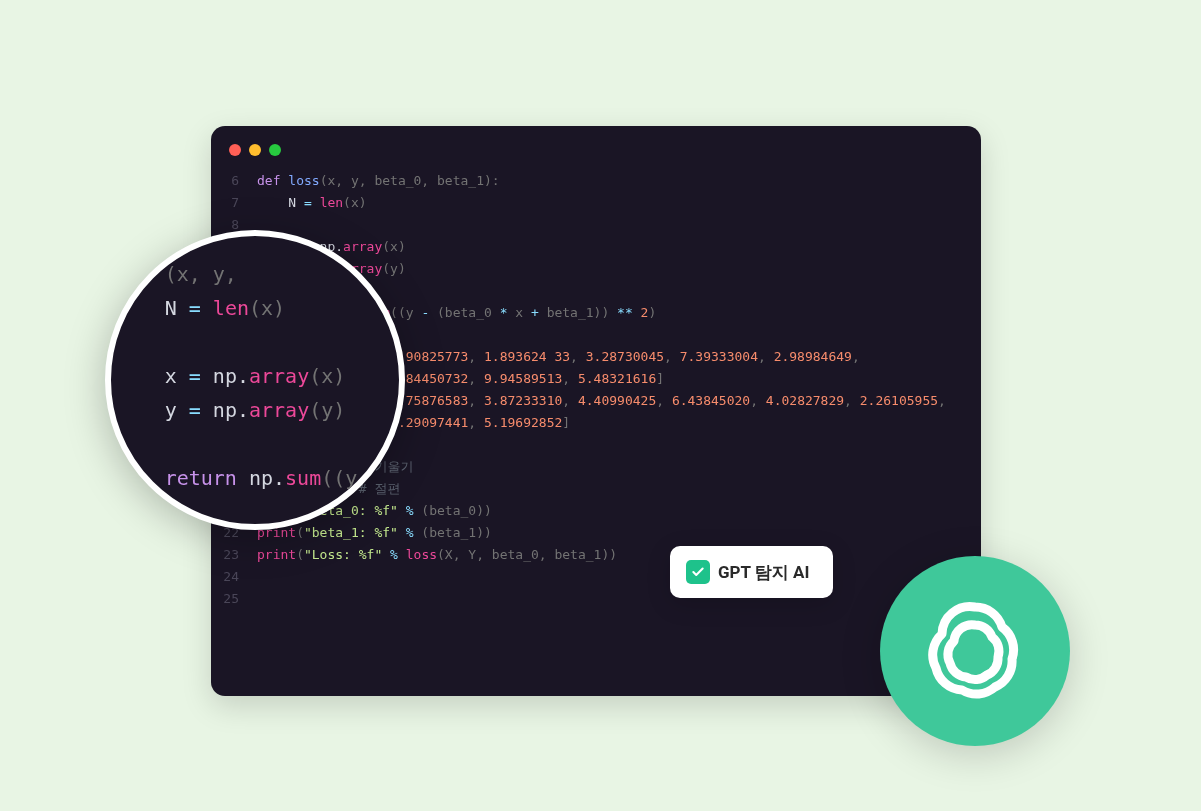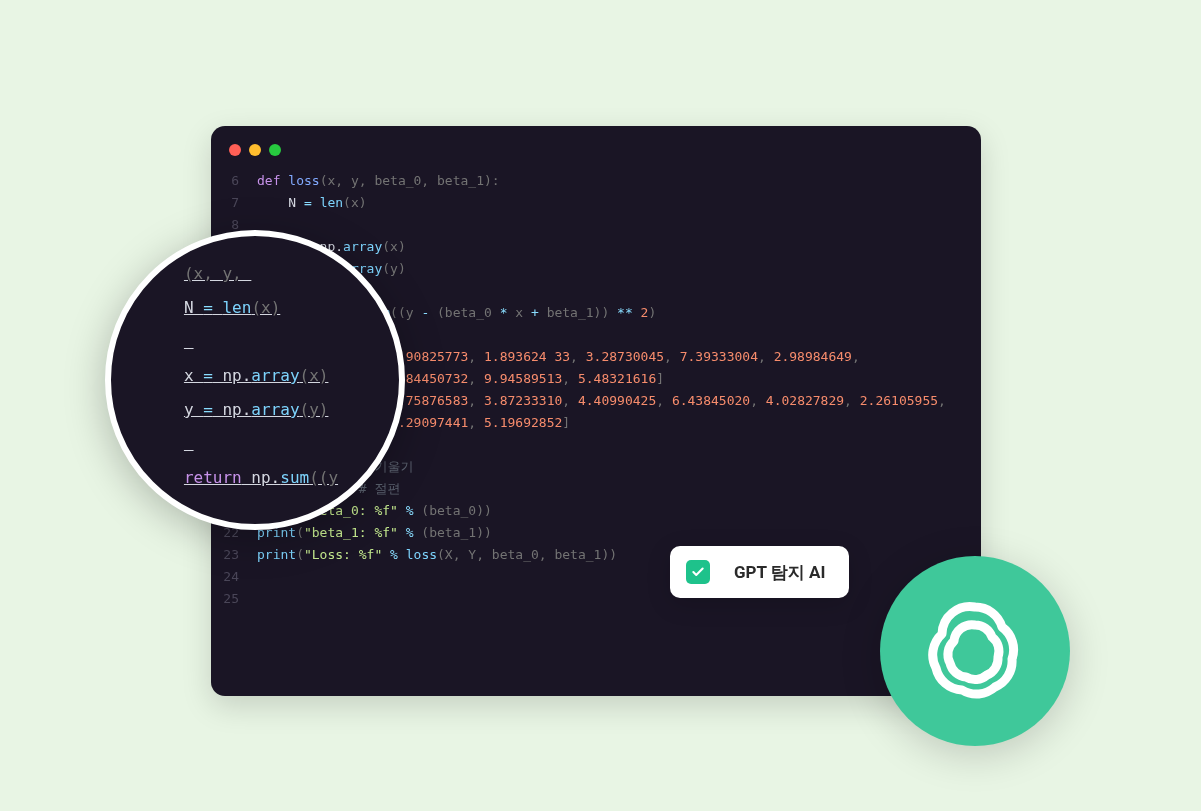--- a/index.html
+++ b/index.html
@@ -46,21 +46,21 @@
     text-align: right;
     color: #4a4658;
     padding-right: 18px;
     user-select: none;
     flex: 0 0 46px;
   }
   .src { flex: 1; }
 
   .kw   { color: #c792ea; }
   .fn   { color: #82aaff; }
-  .call { color: #7dd3fc; }
+  .call { color: #ec4899; }
   .id   { color: #d4d7e0; }
   .op   { color: #89ddff; }
   .pun  { color: #737373; }
   .num  { color: #f78c6c; }
   .str  { color: #c3e88d; }
   .cmt  { color: #5c6370; }
 
   .lens {
     position: absolute;
     left: 105px;
@@ -70,38 +70,37 @@
     border-radius: 50%;
     background: #1a1525;
     border: 6px solid #ffffff;
     box-shadow: 0 8px 40px rgba(0,0,0,0.25);
     overflow: hidden;
     display: flex;
     align-items: center;
     justify-content: center;
   }
   .lens-inner {
-    font-size: 16px;
+    font-size: 20px;
     line-height: 34px;
     color: #d4d7e0;
     white-space: pre;
     transform: translate(6px, -4px);
-    text-decoration: underline;
   }
 
   .badge {
     position: absolute;
     left: 670px;
     top: 546px;
     background: #ffffff;
     border-radius: 10px;
     padding: 14px 24px 14px 16px;
     display: flex;
     align-items: center;
-    gap: 24px;
+    gap: 8px;
     box-shadow: 0 6px 24px rgba(0,0,0,0.15);
     font-family: -apple-system, "Segoe UI", Roboto, sans-serif;
   }
   .check {
     width: 24px; height: 24px;
     background: #1ec28b;
     border-radius: 5px;
     display: flex; align-items: center; justify-content: center;
   }
   .check svg { width: 14px; height: 14px; }

